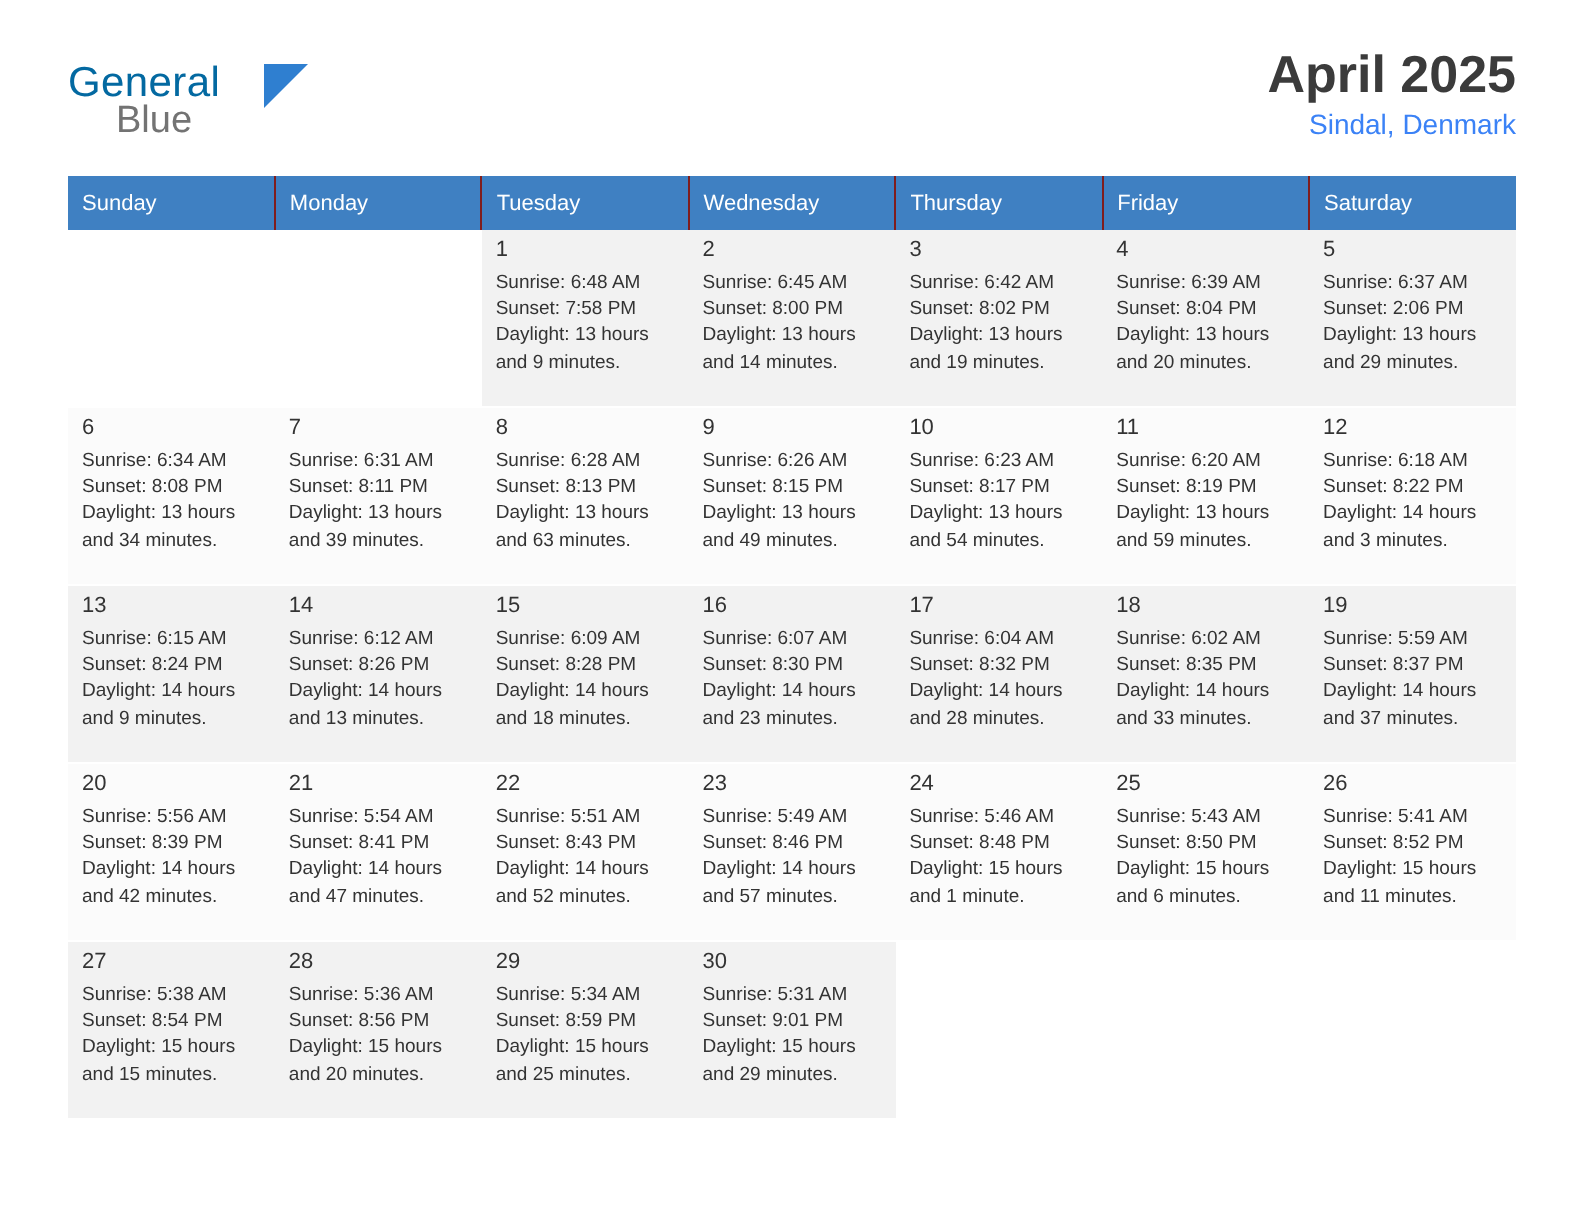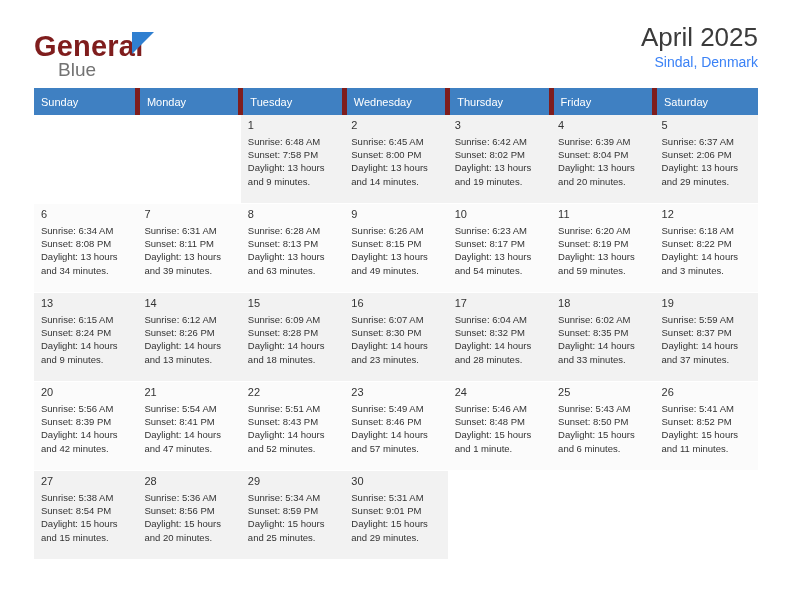--- a/index.html
+++ b/index.html
@@ -28,25 +28,24 @@
     height: 72px;
   }
   .logo {
     position: absolute;
     left: 0px;
     top: 30px;
     width: 200px;
     height: 50px;
   }
   .logo-general {
-    font-size: 29px;
-    color: #7f1d1d;
+    font-size: 21px;
+    color: #0369a1;
     letter-spacing: 0.2px;
     font-family: "Liberation Sans", sans-serif;
-    font-weight: bold;
   }
   .logo-blue {
     font-size: 19px;
     color: #737373;
     display: block;
     margin-top: -4px;
     margin-left: 24px;
   }
   .logo-triangle {
     position: absolute;
@@ -59,21 +58,21 @@
   }
   .title-block {
     position: absolute;
     right: 0px;
     top: 22px;
     text-align: right;
   }
   .month-title {
     font-size: 26px;
     color: #3b3b3b;
-    font-weight: normal;
+    font-weight: bold;
     line-height: 30px;
   }
   .location {
     font-size: 14px;
     color: #3b82f6;
     margin-top: 2px;
     line-height: 16px;
   }
   
   table.calendar {
@@ -83,21 +82,21 @@
     table-layout: fixed;
   }
   table.calendar th {
     background: #3f80c2;
     color: #ffffff;
     font-size: 11px;
     font-weight: normal;
     text-align: left;
     padding: 5px 6px 5px 7px;
     height: 17px;
-    border-right: 5px solid #7f1d1d;
+    border-right: 1px solid #7f1d1d;
   }
   table.calendar th:last-child {
     border-right: none;
   }
   table.calendar td {
     vertical-align: top;
     width: 103.4px;
     height: 80px;
     padding: 4px 6px 4px 7px;
     border-bottom: 1px solid #ffffff;

